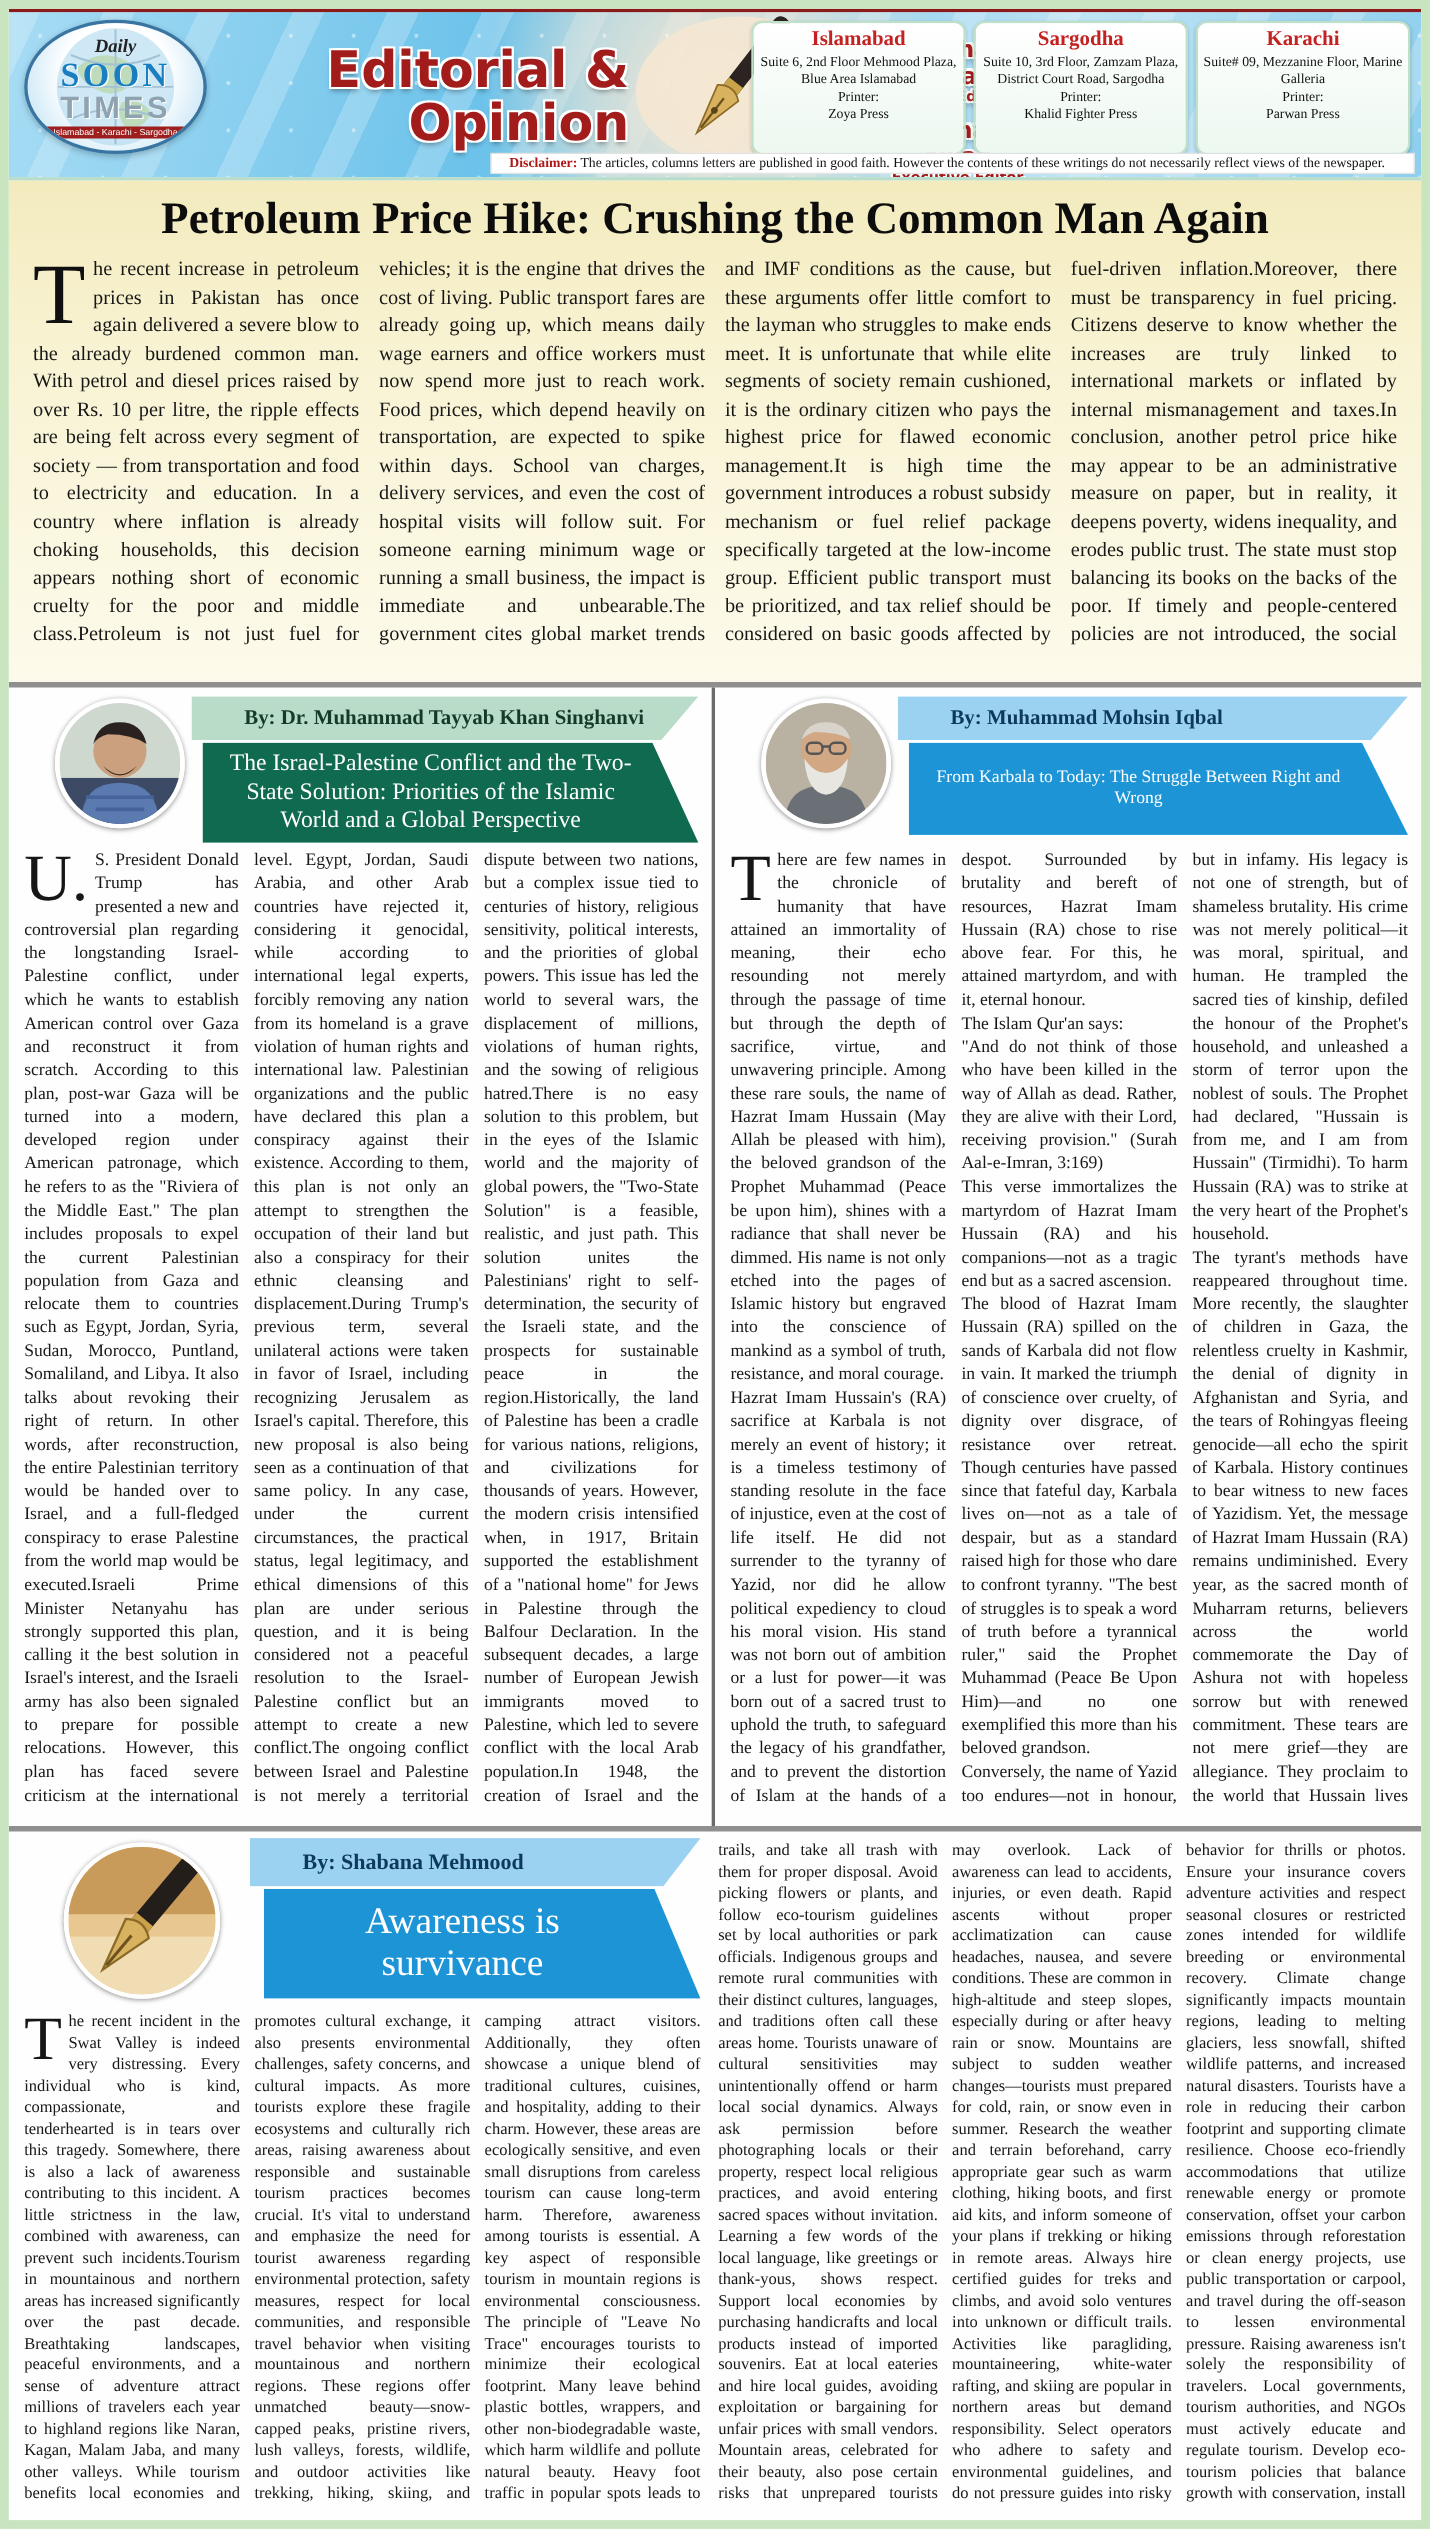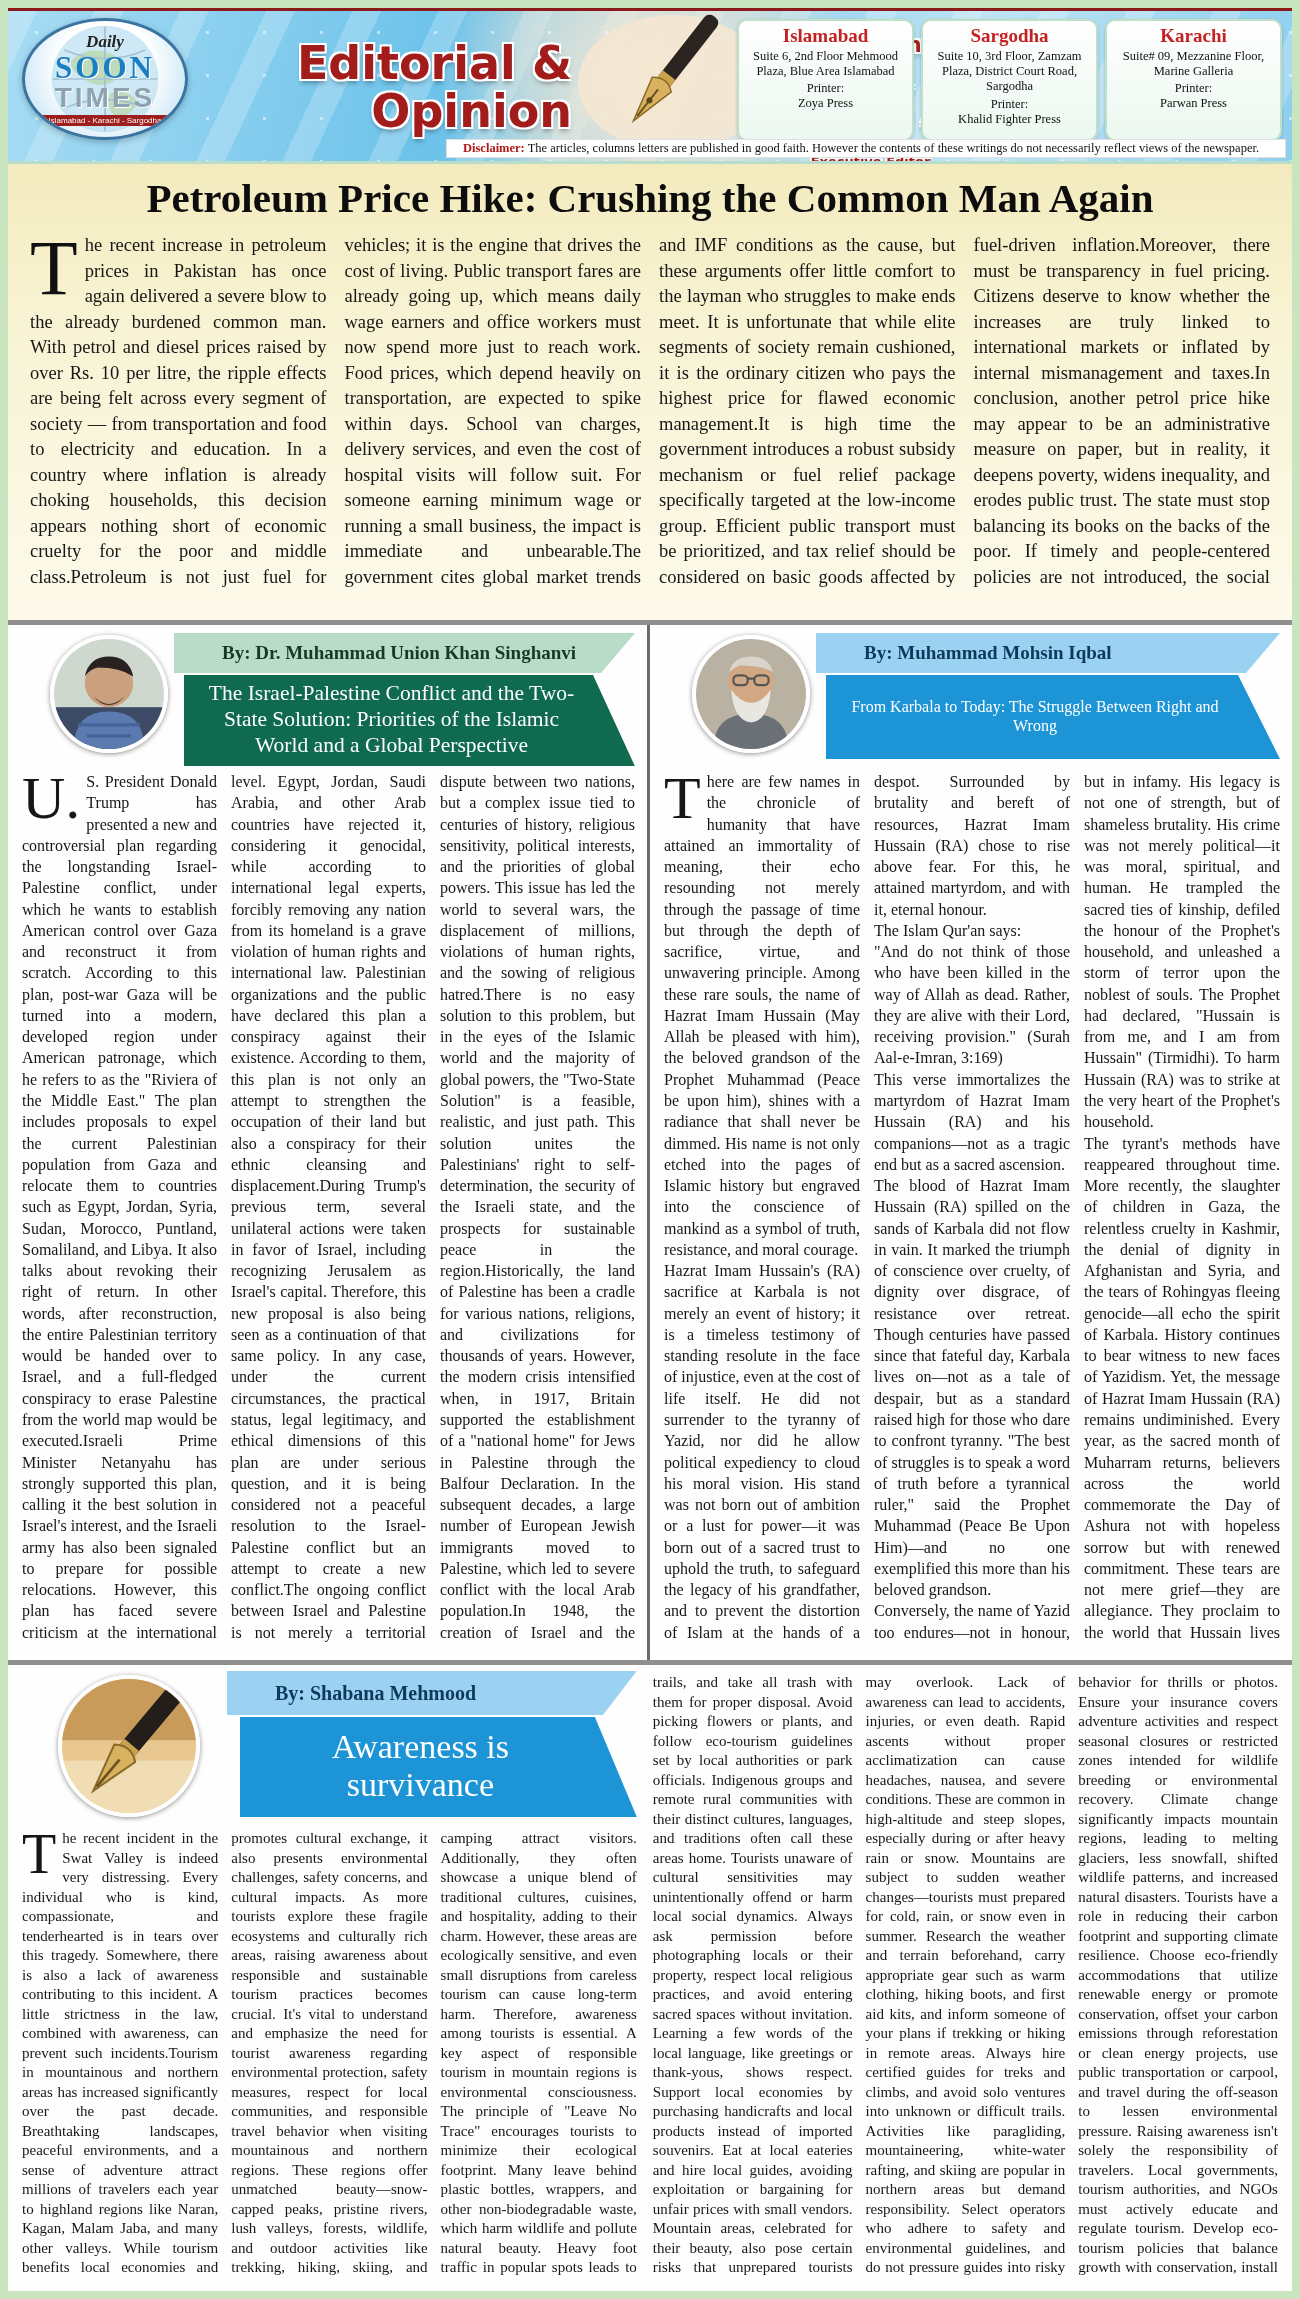--- a/index.html
+++ b/index.html
@@ -41,21 +41,21 @@
 
   .pen-art { position:absolute; left:555px; top:2px; width:200px; height:140px; }
 
   .editors { position:absolute; left:735px; top:22px; width:255px; text-align:center;
     font-family:"DejaVu Sans", sans-serif; font-weight:bold; color:#a31c1c; }
   .editors .ed-name { font-size:21px; line-height:1.15; }
   .editors .ed-role { font-size:13px; line-height:1.3; margin-bottom:8px; }
 
   .offices { position:absolute; right:10px; top:8px; display:flex; gap:7px; }
   .office {
-    width:177px; height:122px; background:linear-gradient(#ffffff,#ecf8f0);
+    width:195px; height:122px; background:linear-gradient(#ffffff,#ecf8f0);
     border:2px solid #bfe0c8; border-radius:10px; text-align:center; padding:5px 3px;
     box-shadow:0 1px 3px rgba(0,0,0,.2); }
   .office .city { font-weight:bold; font-size:19px; color:#c42222; line-height:1.1; }
   .office .addr { font-size:12.5px; color:#111; line-height:1.22; margin-top:2px; }
   .office .printer-label { font-size:12.5px; color:#111; margin-top:2px; }
   .office .printer { font-size:12.5px; color:#111; }
 
   .disclaimer { position:absolute; left:438px; right:6px; bottom:3px; height:19px;
     background:#fff; border:1px solid #e0e0e0; font-size:12.5px; line-height:17px;
     white-space:nowrap; overflow:hidden; padding-left:16px; color:#111; }
@@ -198,21 +198,21 @@
             <rect width="100" height="100" fill="#cfd8cf"></rect>
             <rect x="0" y="62" width="100" height="38" fill="#3c4a66"></rect>
             <path d="M18 100 Q18 66 50 66 Q82 66 82 100 Z" fill="#5a7ab0"></path>
             <path d="M22 78 L78 78 M30 88 L70 88" stroke="#46639a" stroke-width="3"></path>
             <circle cx="50" cy="40" r="22" fill="#caa07e"></circle>
             <path d="M28 34 Q32 16 50 16 Q68 16 72 34 Q60 26 40 26 Q32 28 28 34Z" fill="#2a2220"></path>
             <path d="M36 52 Q50 66 64 52 Q58 60 50 60 Q42 60 36 52Z" fill="#3a2e28"></path>
           </svg>
         </div>
         <div class="byline-band">
-          <span>By: Dr. Muhammad Union Khan Singhanvi</span>
+          <span>By: Dr. Muhammad Tayyab Khan Singhanvi</span>
         </div>
         <div class="title-banner">
           <span>The Israel-Palestine Conflict and the Two-State Solution: Priorities of the Islamic World and a Global Perspective</span>
         </div>
       </div>
       <div class="art-body single">U.S. President Donald Trump has presented a new and controversial plan regarding the longstanding Israel-Palestine conflict, under which he wants to establish American control over Gaza and reconstruct it from scratch. According to this plan, post-war Gaza will be turned into a modern, developed region under American patronage, which he refers to as the "Riviera of the Middle East." The plan includes proposals to expel the current Palestinian population from Gaza and relocate them to countries such as Egypt, Jordan, Syria, Sudan, Morocco, Puntland, Somaliland, and Libya. It also talks about revoking their right of return. In other words, after reconstruction, the entire Palestinian territory would be handed over to Israel, and a full-fledged conspiracy to erase Palestine from the world map would be executed.Israeli Prime Minister Netanyahu has strongly supported this plan, calling it the best solution in Israel's interest, and the Israeli army has also been signaled to prepare for possible relocations. However, this plan has faced severe criticism at the international level. Egypt, Jordan, Saudi Arabia, and other Arab countries have rejected it, considering it genocidal, while according to international legal experts, forcibly removing any nation from its homeland is a grave violation of human rights and international law. Palestinian organizations and the public have declared this plan a conspiracy against their existence. According to them, this plan is not only an attempt to strengthen the occupation of their land but also a conspiracy for their ethnic cleansing and displacement.During Trump's previous term, several unilateral actions were taken in favor of Israel, including recognizing Jerusalem as Israel's capital. Therefore, this new proposal is also being seen as a continuation of that same policy. In any case, under the current circumstances, the practical status, legal legitimacy, and ethical dimensions of this plan are under serious question, and it is being considered not a peaceful resolution to the Israel-Palestine conflict but an attempt to create a new conflict.The ongoing conflict between Israel and Palestine is not merely a territorial dispute between two nations, but a complex issue tied to centuries of history, religious sensitivity, political interests, and the priorities of global powers. This issue has led the world to several wars, the displacement of millions, violations of human rights, and the sowing of religious hatred.There is no easy solution to this problem, but in the eyes of the Islamic world and the majority of global powers, the "Two-State Solution" is a feasible, realistic, and just path. This solution unites the Palestinians' right to self-determination, the security of the Israeli state, and the prospects for sustainable peace in the region.Historically, the land of Palestine has been a cradle for various nations, religions, and civilizations for thousands of years. However, the modern crisis intensified when, in 1917, Britain supported the establishment of a "national home" for Jews in Palestine through the Balfour Declaration. In the subsequent decades, a large number of European Jewish immigrants moved to Palestine, which led to severe conflict with the local Arab population.In 1948, the creation of Israel and the forced displacement of Palestinians (Nakba) turned this crisis into an international humanitarian issue. From 1948 to 1967, Palestinian lands gradually fell under Israeli control. As a result of the 1967 Arab-Israeli Six-Day War, Israel occupied the West Bank, East Jerusalem, and Gaza. During this time, Palestinians organized their struggle under the PLO and strengthened their freedom movement based on their national identity.The Oslo Accords of 1993–95 brought a glimmer of hope, where both parties agreed on future negotiations based on the two-state solution. However, ground realities, Israeli settlements, and lack of mutual trust prevented this process from advancing.The term "Two-State Solution" represents a formula in which Israel and Palestine would be two separate, sovereign, and internationally recognized states. The legal and political structure of this solution is based on UN resolutions, Oslo Accords, and global diplomatic attitudes. Core issues in this framework include the status of Jerusalem, the right of return, border demarcation, and security.Today, most countries, including the European Union, China, Russia, and even the United States, officially support the two-state solution, although contradictions exist within their policies.</div>
     </article>
 
     <article class="half right">
       <div class="art-head">

